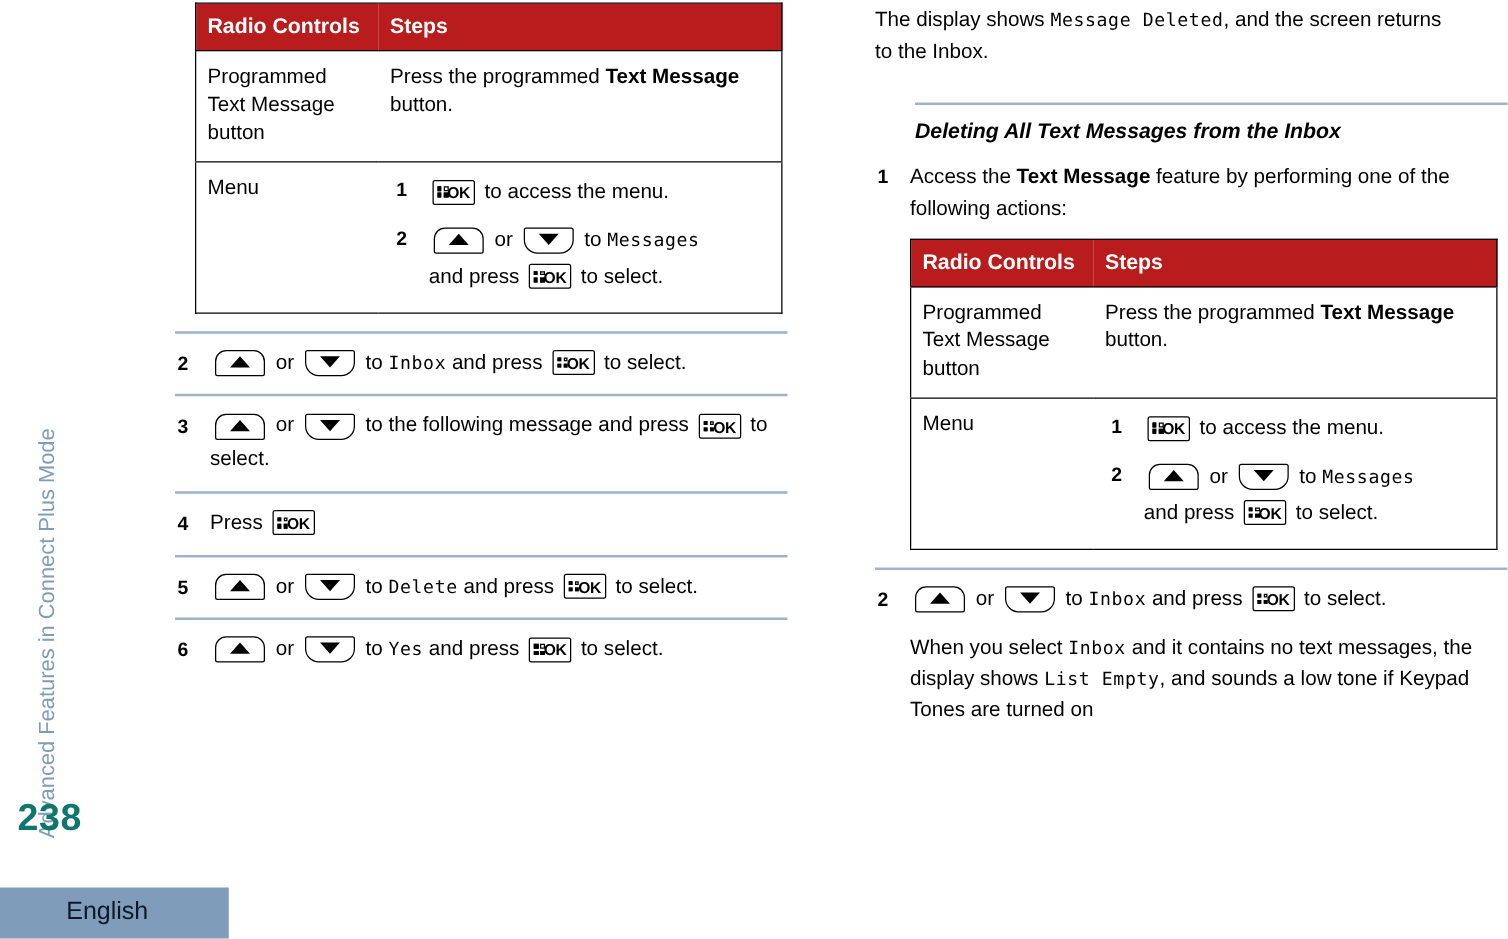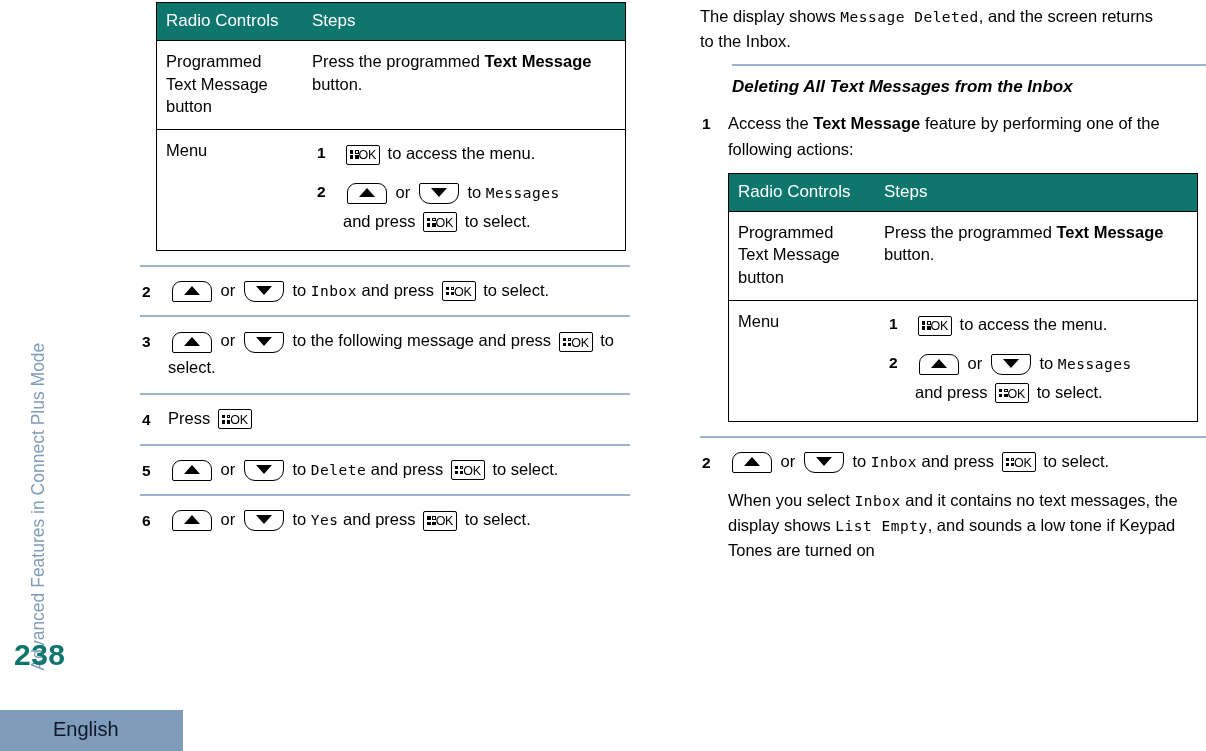--- a/index.html
+++ b/index.html
@@ -70,24 +70,24 @@
   #col-left  { left: 140px; width: 500px; }
   #col-right { left: 700px; width: 506px; }
 
   
   .ctable {
     border-collapse: collapse;
     border: 1px solid #000000;
     table-layout: fixed;
   }
   .ctable th {
-    background: #0f766e;
+    background: #b91c1c;
     color: #ffffff;
     font-size: 17px;
-    font-weight: normal;
+    font-weight: bold;
     text-align: left;
     vertical-align: top;
     padding: 7px 9px 9px 9px;
     border: none;
     line-height: 1.25;
   }
   .ctable td {
     background: #ffffff;
     font-size: 16.5px;
     vertical-align: top;
@@ -133,21 +133,21 @@
     position: absolute;
     left: 2px;
     top: 12px;
     font-weight: bold;
     font-size: 15.5px;
   }
   .para {
     font-size: 16.5px;
     line-height: 1.5;
     padding-top: 8px;
-    padding-bottom: 10px;
+    padding-bottom: 28px;
   }
   .heading3 {
     font-size: 17px;
     font-weight: bold;
     font-style: italic;
     padding-top: 11px;
     padding-bottom: 11px;
     border-top: 2px solid #9fb4cc;
     margin-left: 32px;
   }
@@ -194,21 +194,21 @@
   .icon-ok .grid i.o { background: #fff; }
   .icon-ok .grid i.p1 { left: 0;     top: 0; }
   .icon-ok .grid i.p2 { left: 5.2px; top: 0; }
   .icon-ok .grid i.p3 { left: 0;     top: 5.2px; }
   .icon-ok .grid i.p4 { left: 5.2px; top: 5.2px; }
   .icon-ok .ok-text {
     position: absolute;
     right: 3px;
     top: 2.5px;
     font-size: 12.5px;
-    font-weight: normal;
+    font-weight: bold;
     font-family: "Liberation Sans", sans-serif;
     letter-spacing: -0.3px;
     line-height: 14px;
   }
   
   .icon-updown {
     width: 40px;
     height: 21px;
     border: 1.8px solid #000;
     margin: 0 4px;

